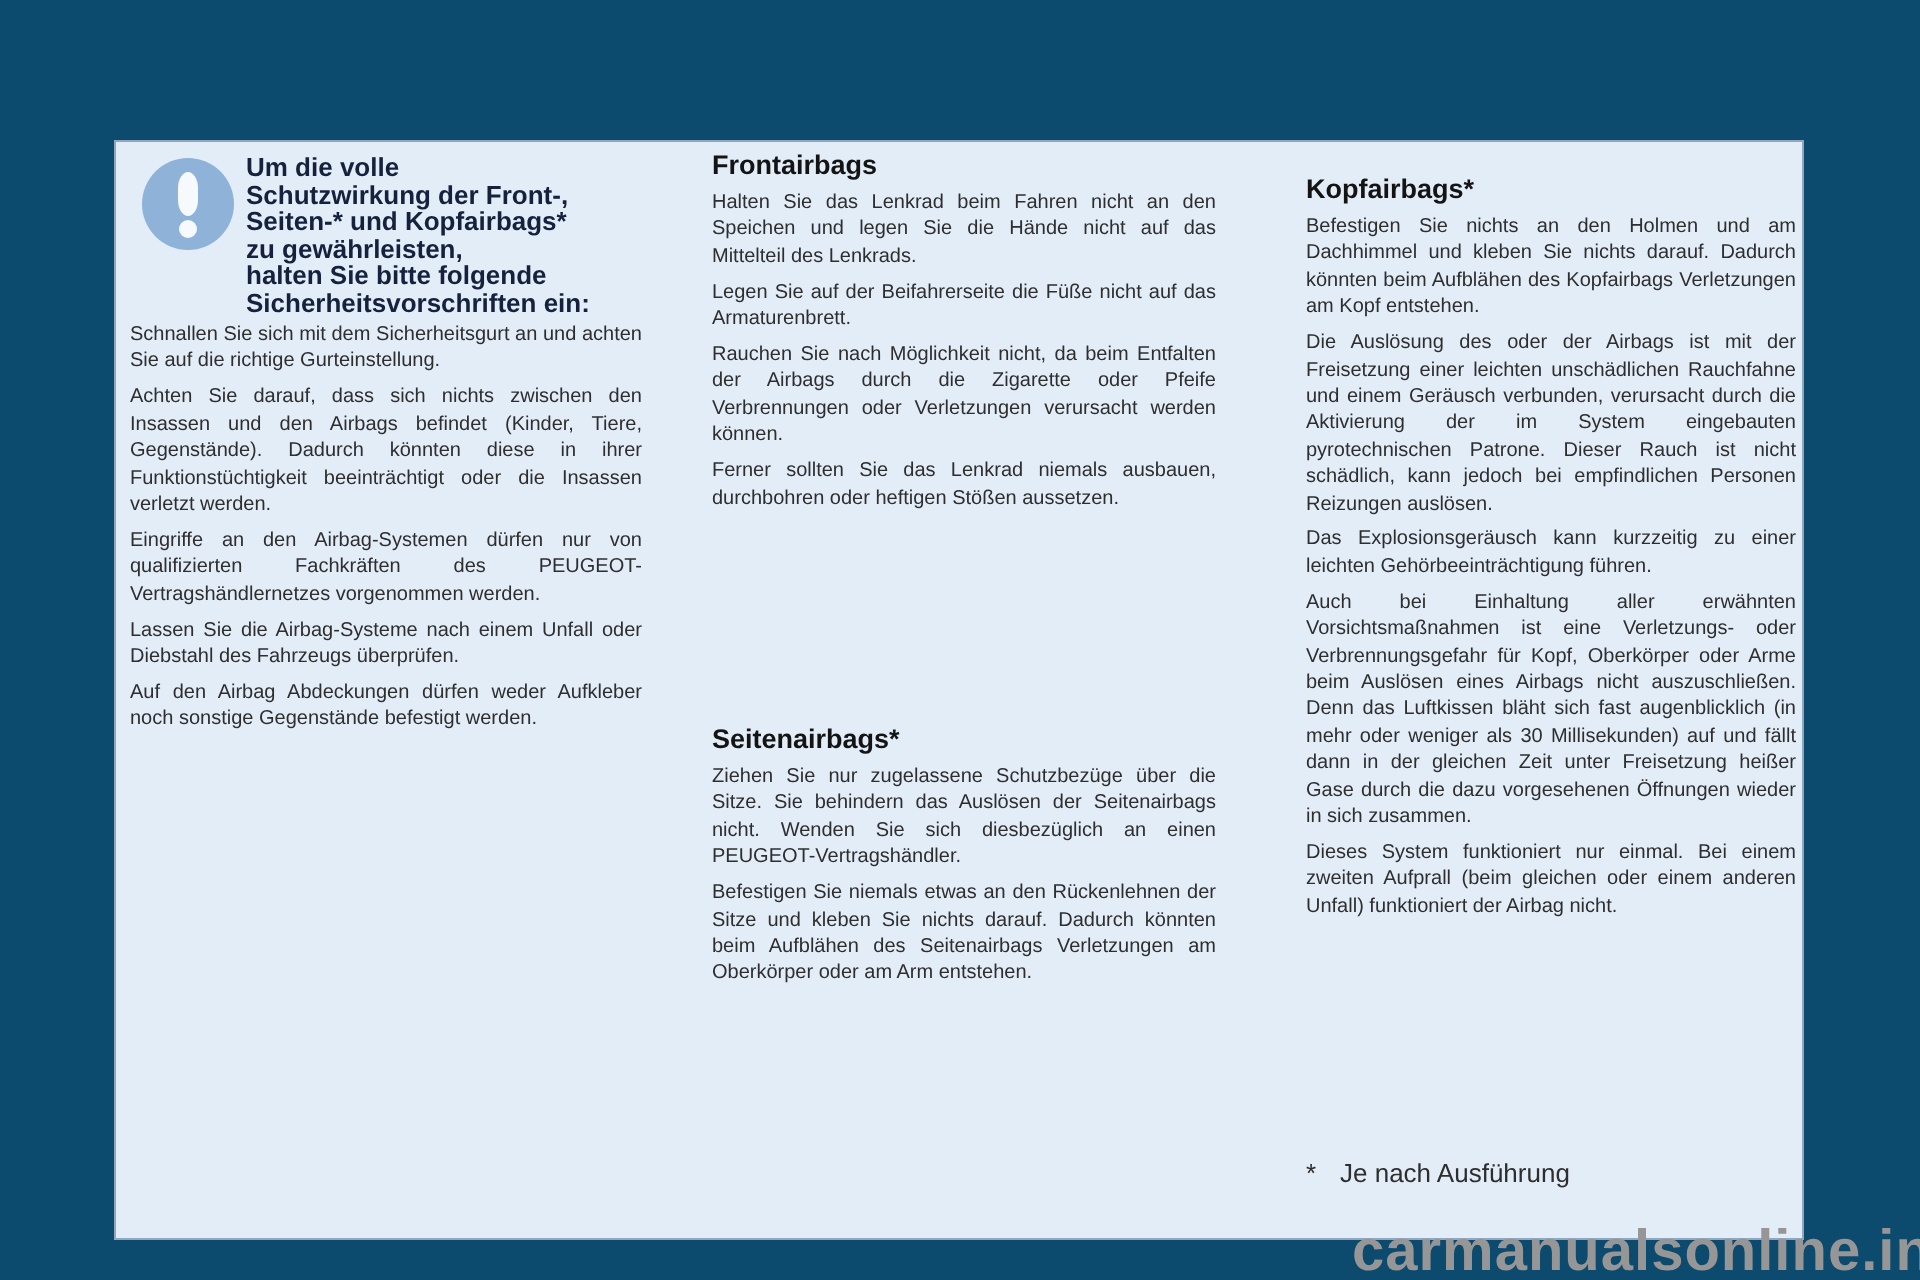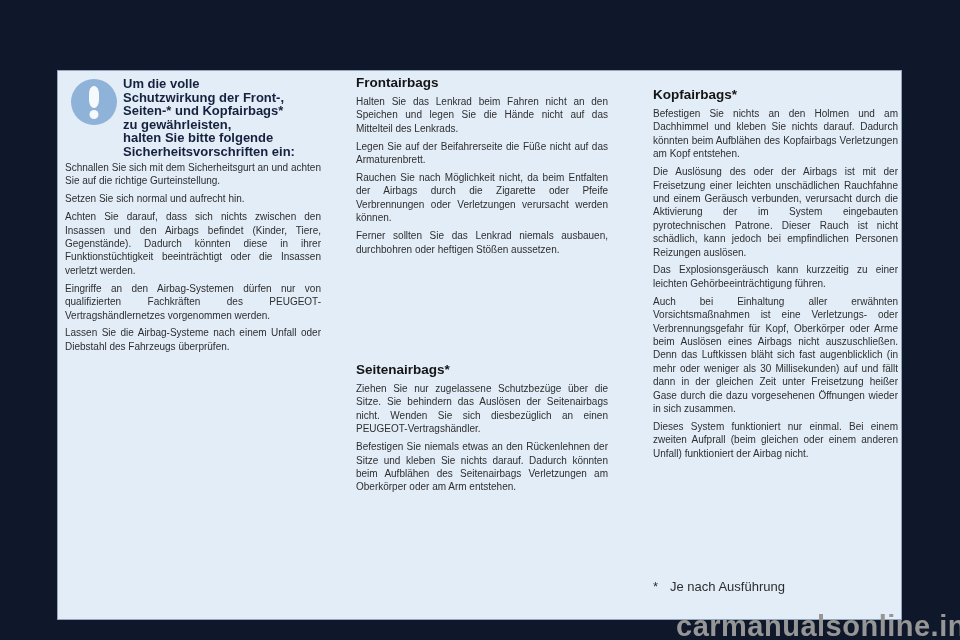--- a/index.html
+++ b/index.html
@@ -1,20 +1,20 @@
 <!DOCTYPE html>
 <html><head>
 <meta charset="utf-8">
 <style>
   html, body { margin: 0; padding: 0; background: #000; }
   .page {
     position: relative;
     width: 960px;
     height: 640px;
-    background: #0f172a;
+    background: #0c4a6e;
     overflow: hidden;
     font-family: "Liberation Sans", sans-serif;
   }
   .panel {
     position: absolute;
     left: 57px;
     top: 70px;
     width: 845px;
     height: 550px;
     background: #e3edf8;
@@ -105,24 +105,24 @@
         </div>
         <div class="warn-title">Um die volle
 Schutzwirkung der Front-,
 Seiten-* und Kopfairbags*
 zu gewährleisten,
 halten Sie bitte folgende
 Sicherheitsvorschriften ein:</div>
       </div>
       <div class="body-text">
         <p>Schnallen Sie sich mit dem Sicherheitsgurt an und achten Sie auf die richtige Gurteinstellung.</p>
-        <p>Setzen Sie sich normal und aufrecht hin.</p>
         <p>Achten Sie darauf, dass sich nichts zwischen den Insassen und den Airbags befindet (Kinder, Tiere, Gegenstände). Dadurch könnten diese in ihrer Funktionstüchtigkeit beeinträchtigt oder die Insassen verletzt werden.</p>
         <p>Eingriffe an den Airbag-Systemen dürfen nur von qualifizierten Fachkräften des PEUGEOT-Vertragshändlernetzes vorgenommen werden.</p>
         <p>Lassen Sie die Airbag-Systeme nach einem Unfall oder Diebstahl des Fahrzeugs überprüfen.</p>
+        <p>Auf den Airbag Abdeckungen dürfen weder Aufkleber noch sonstige Gegenstände befestigt werden.</p>
       </div>
     </div>
 
     <div class="col col-mid">
       <div class="sec-front">
         <h3 class="sec-title">Frontairbags</h3>
         <div class="body-text">
           <p>Halten Sie das Lenkrad beim Fahren nicht an den Speichen und legen Sie die Hände nicht auf das Mittelteil des Lenkrads.</p>
           <p>Legen Sie auf der Beifahrerseite die Füße nicht auf das Armaturenbrett.</p>
           <p>Rauchen Sie nach Möglichkeit nicht, da beim Entfalten der Airbags durch die Zigarette oder Pfeife Verbrennungen oder Verletzungen verursacht werden können.</p>

